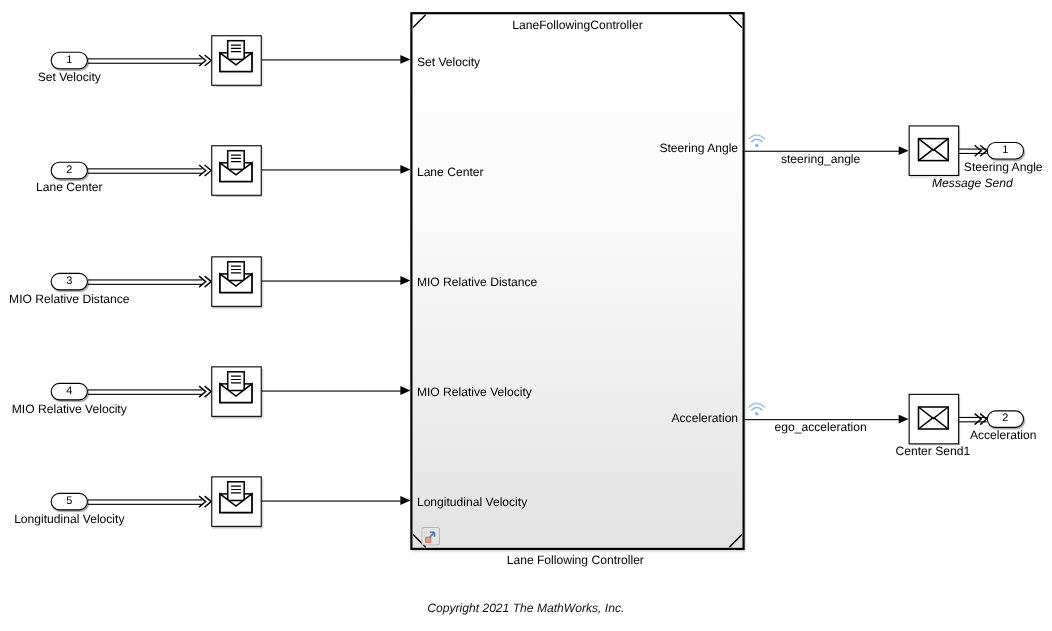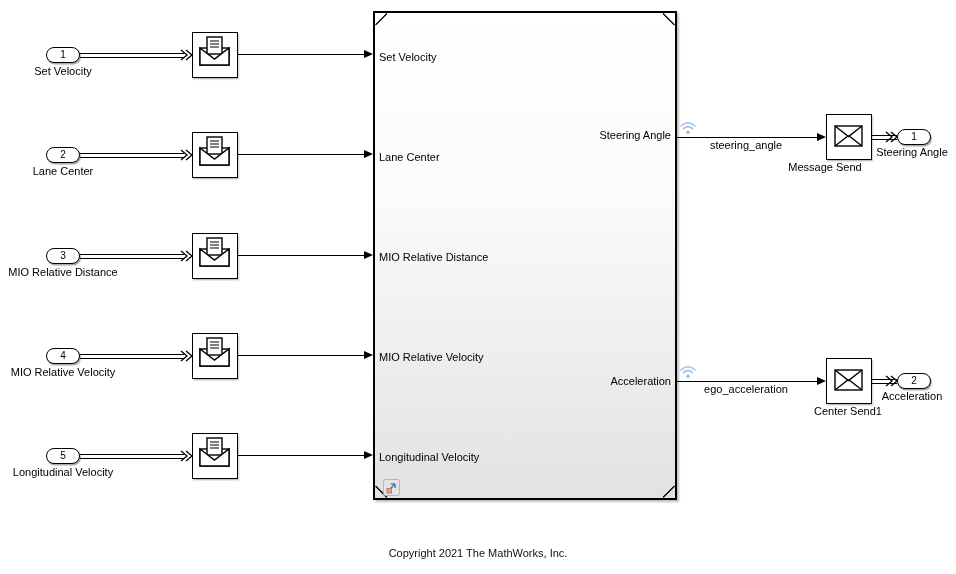--- a/index.html
+++ b/index.html
@@ -28,21 +28,21 @@
   #controller{
     position:absolute;left:373px;top:11px;width:300px;height:485px;
     border:2px solid #000;
     background:linear-gradient(to bottom,#ffffff 0%,#fafafa 40%,#e2e2e2 100%);
     box-shadow:1.5px 1.5px 2px rgba(0,0,0,0.25);
   }
   .ctl-title{position:absolute;left:0;right:0;top:4px;text-align:center;font-size:11px;}
   .pin{position:absolute;left:4px;font-size:11px;line-height:14px;white-space:nowrap;}
   .pout{position:absolute;right:4px;font-size:11px;line-height:14px;white-space:nowrap;text-align:right;}
   .corners{position:absolute;left:0;top:0;}
-  .copyright{position:absolute;left:0;right:0;top:547px;text-align:center;font-size:11px;color:#111;}
+  .copyright{position:absolute;left:0;right:0;top:547px;text-align:center;font-size:11px;color:#111;font-style:italic;}
 </style>
 </head>
 <body>
 
 <div id="canvas">
 
   <div class="oval" style="left:46px;top:47px;">
       <span>1</span>
     </div>
   <div class="lbl" style="left:3px;top:65px;width:120px;">Set Velocity</div>
@@ -144,50 +144,52 @@
       <path d="M7,15 L21.5,26 L36,15 L36,32 L7,32 Z" fill="#fff" stroke="#000" stroke-width="1.4"></path>
     </svg>
   </div>
   <div class="sigline" style="left:238px;top:455px;width:127px;"></div>
   <div class="arrow" style="left:364px;top:451px;"></div>
 
   <div id="controller">
     <svg class="corners" width="300" height="485" viewBox="0 0 300 485">
       <path d="M0.5,12 L12,0.5 M288,0.5 L299.5,12 M0.5,473 L12,484.5 M288,484.5 L299.5,473" stroke="#000" stroke-width="1.3" fill="none"></path>
     </svg>
+    <div class="ctl-title">LaneFollowingController</div>
     <div class="pin" style="top:37px;">Set Velocity</div>
     <div class="pin" style="top:137px;">Lane Center</div>
     <div class="pin" style="top:237px;">MIO Relative Distance</div>
     <div class="pin" style="top:337px;">MIO Relative Velocity</div>
     <div class="pin" style="top:437px;">Longitudinal Velocity</div>
     <div class="pout" style="top:115px;">Steering Angle</div>
     <div class="pout" style="top:361px;">Acceleration</div>
     <svg style="position:absolute;left:8px;top:466px;" width="17" height="17" viewBox="0 0 17 17">
       <rect x="0.5" y="0.5" width="16" height="16" rx="2" fill="#e4e4e4" stroke="#b5b5b5"></rect>
       <path d="M6,11 L12,5" stroke="#4d7ba8" stroke-width="1.5" fill="none"></path>
       <path d="M12,5 L12,9 M12,5 L8,5" stroke="#4d7ba8" stroke-width="1.5" fill="none"></path>
       <rect x="4" y="9.5" width="4.5" height="4.5" fill="#e2a294" stroke="#c4766a"></rect>
     </svg>
   </div>
+  <div class="lbl" style="left:423px;top:504px;width:200px;">Lane Following Controller</div>
 
   <svg style="position:absolute;left:680px;top:117px;" width="20" height="20" viewBox="0 0 20 20">
     <path d="M3,12 Q8,7 13,12" stroke="#8cb4da" stroke-width="1.4" fill="none"></path>
     <path d="M0.5,9.5 Q8,2 15.5,9.5" stroke="#8cb4da" stroke-width="1.4" fill="none" opacity="0.75"></path>
     <circle cx="8" cy="15.2" r="1.6" fill="#8cb4da"></circle>
   </svg>
   <div class="sigline" style="left:677px;top:137px;width:141px;"></div>
   <div class="lbl" style="left:686px;top:139px;width:120px;">steering_angle</div>
   <div class="arrow" style="left:817px;top:133px;"></div>
   <div class="blk" style="left:826px;top:114px;">
     <svg width="43" height="43" viewBox="0 0 43 43">
       <rect x="8" y="11" width="27" height="20" fill="#fff" stroke="#000" stroke-width="1.4"></rect>
       <path d="M8,11 L21.5,21.5 L35,11 M8,31 L21.5,20.5 M35,31 L21.5,20.5" fill="none" stroke="#000" stroke-width="1.4"></path>
     </svg>
   </div>
-  <div class="lbl" style="left:763px;top:161px;width:124px;">Message Send</div>
+  <div class="lbl" style="left:822px;top:161px;width:124px;font-style:italic;">Message Send</div>
   <div class="msgline" style="left:872px;top:135px;width:25px;"></div>
   <svg class="chev" style="left:884px;top:131px;" viewBox="0 0 14 12">
       <path d="M2,1 L8,6 L2,11 M7,1 L13,6 L7,11" fill="none" stroke="#000" stroke-width="1.3"></path>
     </svg>
   <div class="oval" style="left:897px;top:129px;">
       <span>1</span>
     </div>
   <div class="lbl" style="left:852px;top:146px;width:120px;">Steering Angle</div>
 
   <svg style="position:absolute;left:680px;top:361px;" width="20" height="20" viewBox="0 0 20 20">

